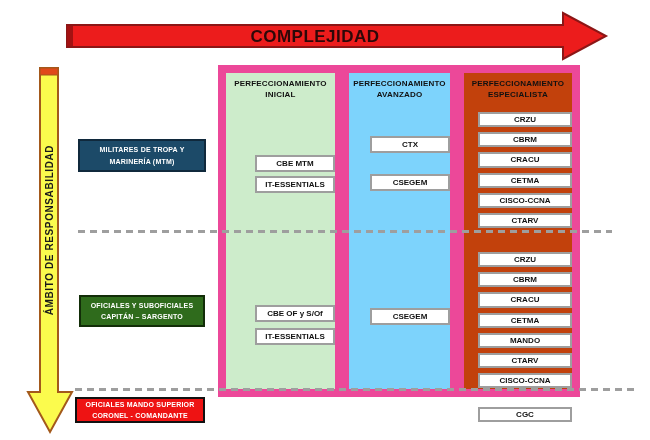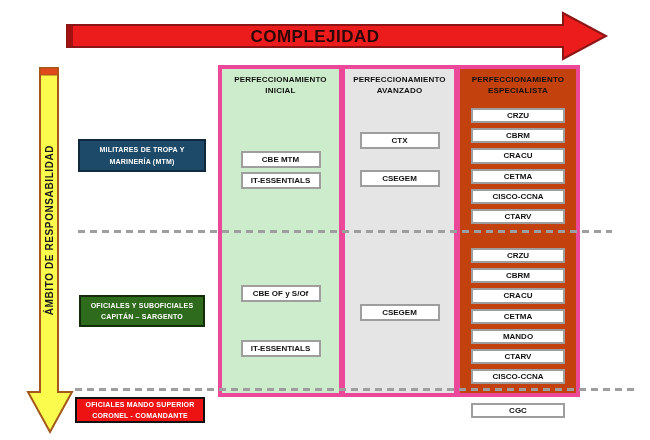--- a/index.html
+++ b/index.html
@@ -16,38 +16,38 @@
   }
   
   #v-arrow-svg{position:absolute;left:20px;top:60px;}
   .v-arrow-label{
     position:absolute;left:-116px;top:221px;width:330px;height:18px;
     transform:rotate(-90deg);
     display:flex;align-items:center;justify-content:center;
     font-size:10px;font-weight:bold;color:#1a1a1a;letter-spacing:.6px;
   }
   
-  .col{position:absolute;top:65px;height:332px;box-sizing:border-box;border:4px solid #ec4899;z-index:1;}
+  .col{position:absolute;top:65px;height:332px;box-sizing:border-box;border:8px solid #ec4899;z-index:1;}
   .col-inicial{left:218px;width:125px;background:#cdeccb;}
-  .col-avanzado{left:341px;width:117px;background:#e5e5e5;}
+  .col-avanzado{left:341px;width:117px;background:#7dd3fc;}
   .col-especialista{left:456px;width:124px;background:#c2410c;}
   .col-header{
     padding-top:5px;text-align:center;font-size:8px;font-weight:bold;
     color:#111;line-height:1.4;letter-spacing:.2px;
   }
-  .group{position:absolute;left:0;width:100%;display:flex;flex-direction:column;align-items:center;}
+  .group{position:absolute;left:0;width:100%;display:flex;flex-direction:column;align-items:flex-end;}
   .course-box{
     background:#ffffff;border:2px solid #9e9e9e;color:#111;
     font-size:8px;font-weight:600;text-align:center;line-height:1.15;
     box-sizing:border-box;display:flex;align-items:center;justify-content:center;
   }
   .col-inicial .course-box,.col-avanzado .course-box{width:80px;padding:2px 2px;min-height:17px;}
   .col-especialista .course-box{width:94px;padding:1px 2px;min-height:15px;}
   .g-inicial-mtm{top:82px;gap:4px;}
-  .g-inicial-of{top:216px;gap:38px;}
+  .g-inicial-of{top:232px;gap:6px;}
   .g-avanzado-mtm{top:63px;gap:21px;border-radius:25px;}
   .g-avanzado-of{top:235px;}
   .g-esp-mtm{top:39px;gap:5px;}
   .g-esp-of{top:179px;gap:5px;}
   .g-esp-mando{top:334px;border-radius:6px;}
   
   .row-label{
     position:absolute;z-index:3;box-sizing:border-box;
     display:flex;flex-direction:column;align-items:center;justify-content:center;
     text-align:center;color:#ffffff;font-weight:bold;font-size:7px;line-height:1.6;

